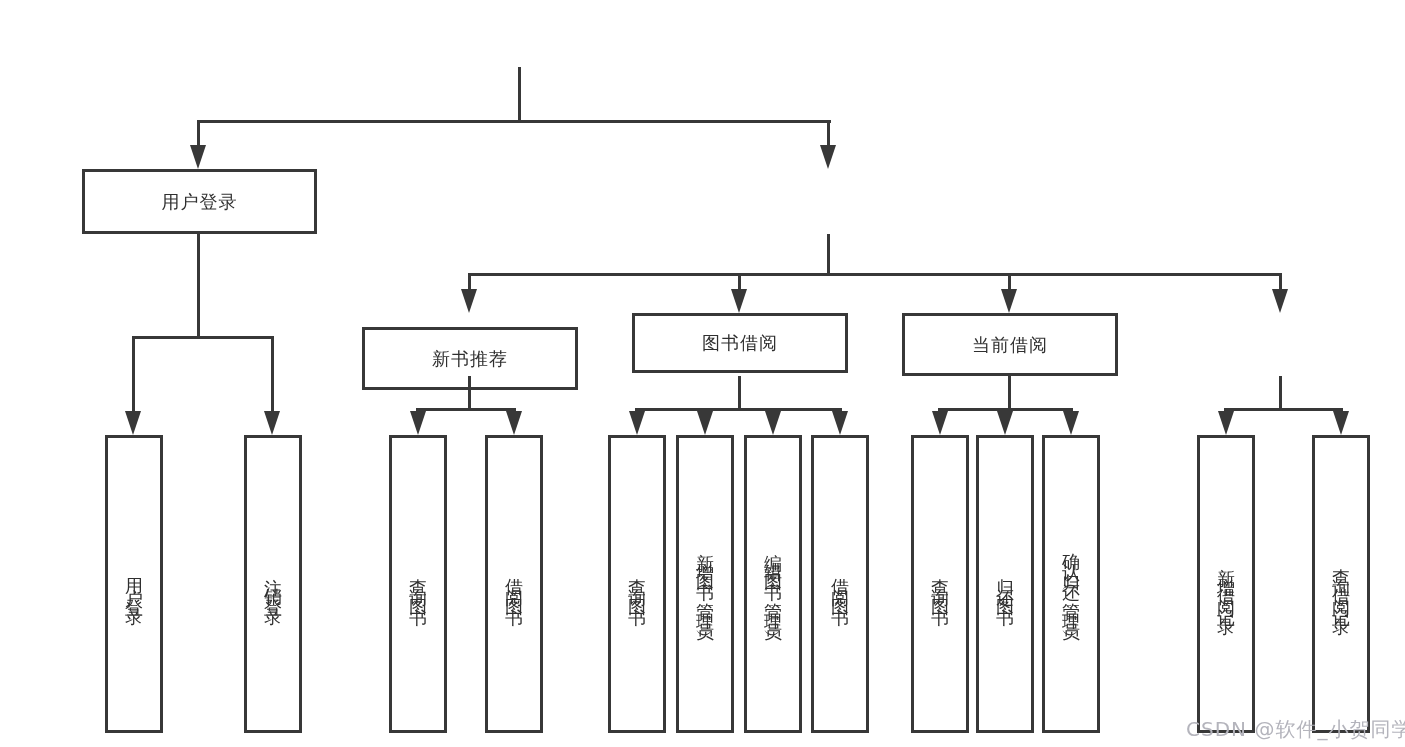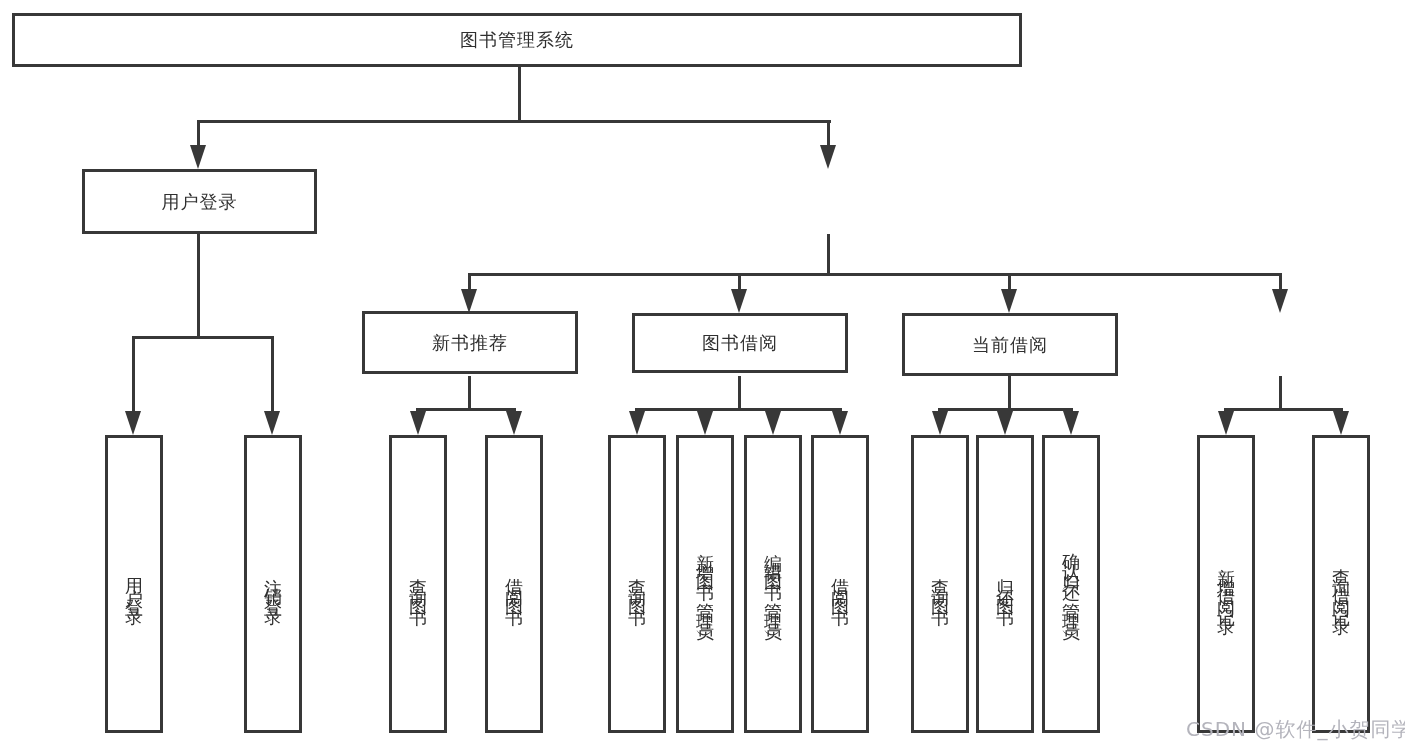--- a/index.html
+++ b/index.html
@@ -29,26 +29,25 @@
   }
   .watermark{
     position:absolute;font-size:20px;letter-spacing:1px;color:#b4b4bc;white-space:nowrap;
   }
 </style>
 </head>
 <body>
 
 <div id="canvas">
 
-  <div class="box" style="left:12px;top:13px;width:1010px;height:54px;">图书管理系统</div>
 
   <div class="box" style="left:82px;top:169px;width:235px;height:65px;">用户登录</div>
 
 
-  <div class="box" style="left:362px;top:311px;width:216px;height:63px;">新书推荐</div>
+  <div class="box" style="left:362px;top:327px;width:216px;height:63px;">新书推荐</div>
 
   <div class="box" style="left:632px;top:313px;width:216px;height:60px;">图书借阅</div>
 
   <div class="box" style="left:902px;top:313px;width:216px;height:63px;">当前借阅</div>
 
 
   <div class="leaf" style="left:105px;top:435px;width:58px;height:298px;">
     <span class="vtext">用户登录</span>
   </div>
 

